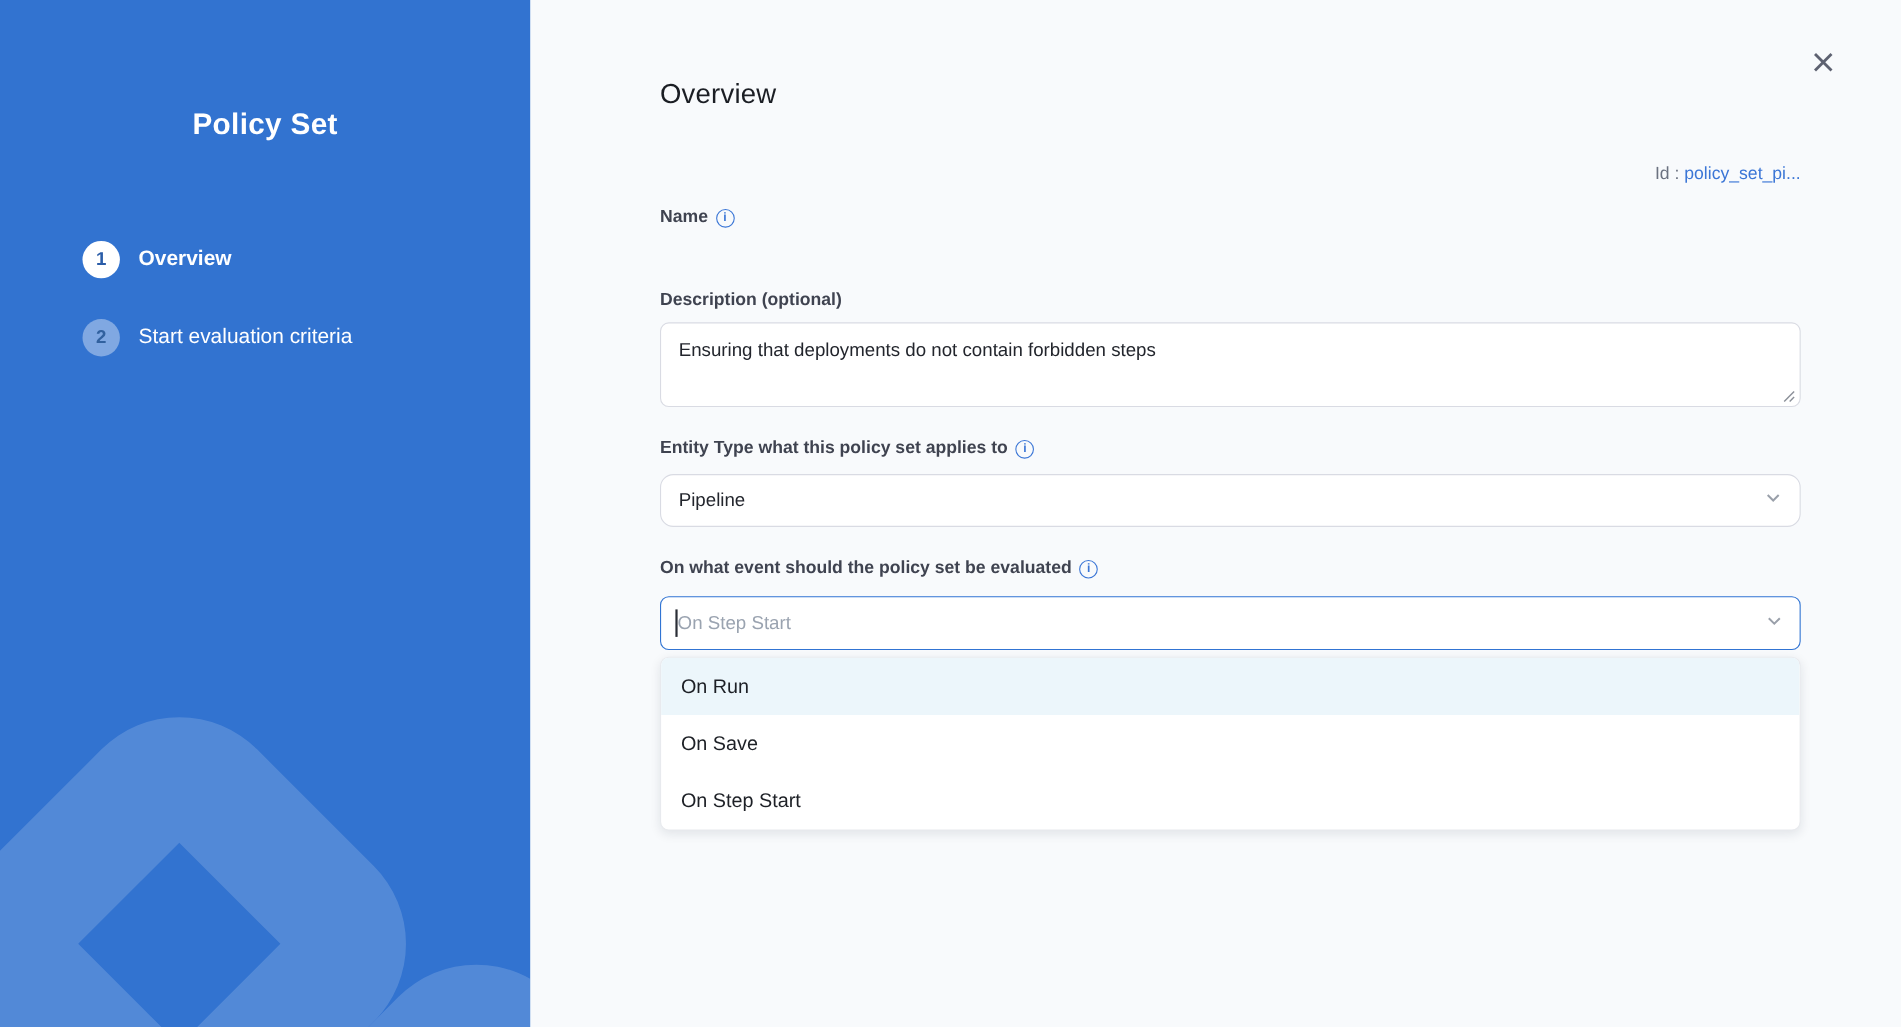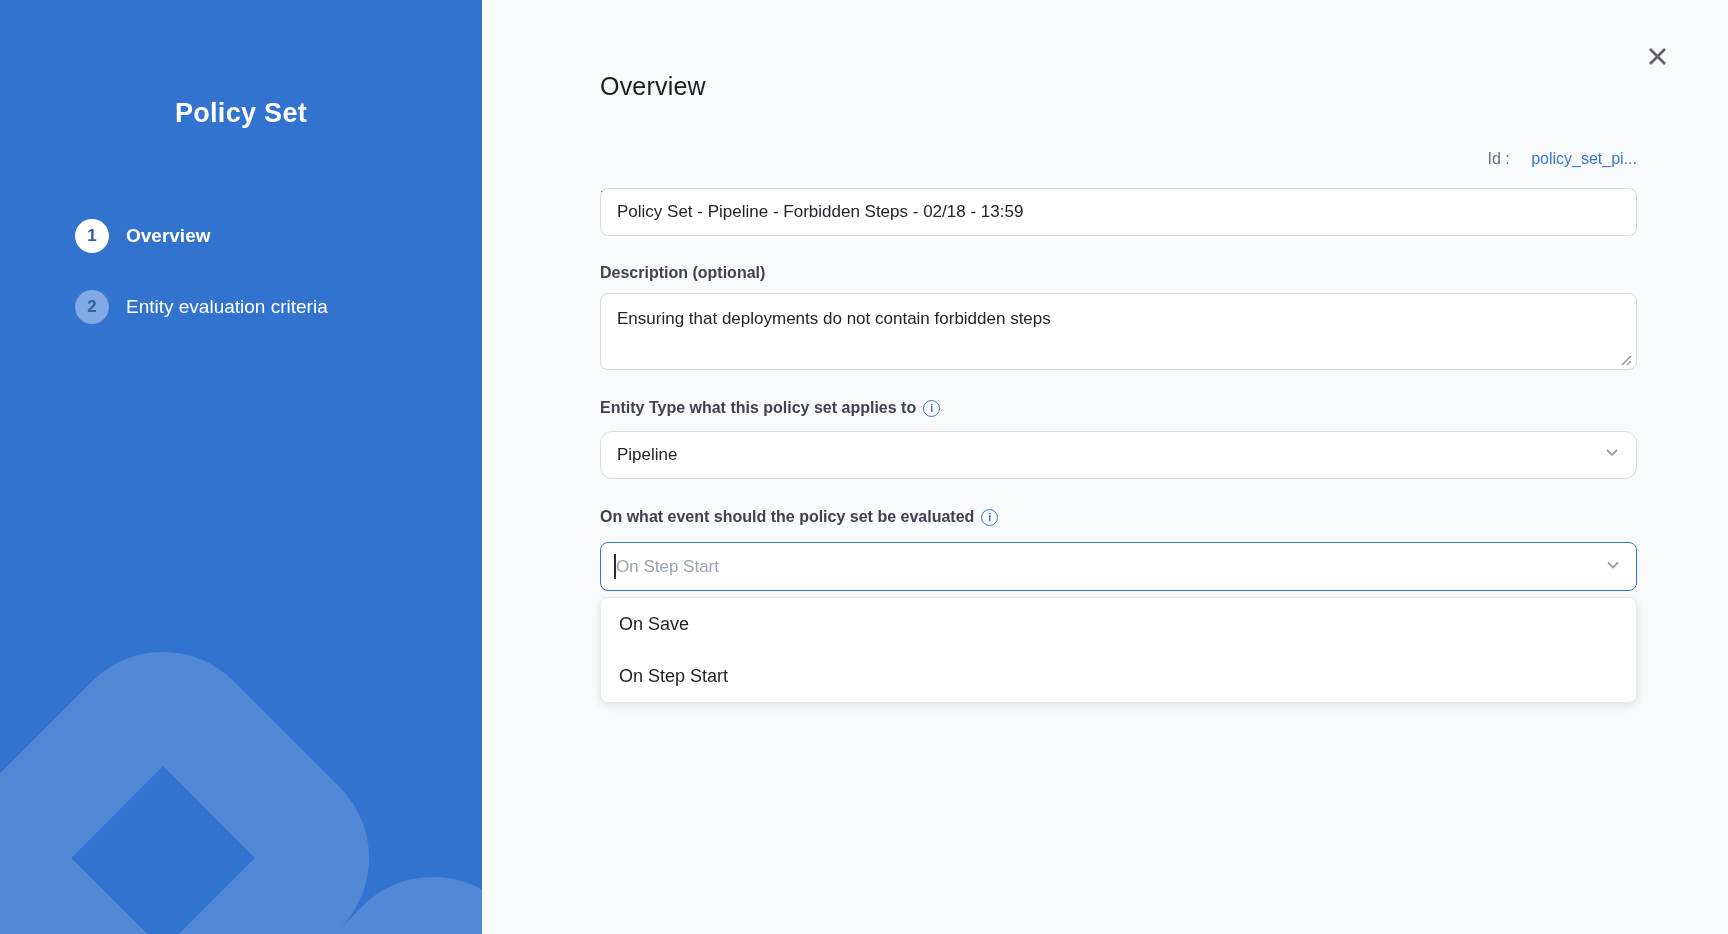--- a/index.html
+++ b/index.html
@@ -89,21 +89,21 @@
   }
   .label-name{top:150px;margin-top:39px;}
   .label-desc{top:264px;}
   .label-entity{top:399px;}
   .label-event{top:508px;}
 
   .id-line{
     position:absolute;top:150px;left:90px;width:1037px;
     text-align:right;font-size:16px;color:var(--muted-gray);
   }
-  .id-link{color:var(--link-blue);cursor:pointer;text-decoration:none;margin-left:17px;}
+  .id-link{color:var(--link-blue);cursor:pointer;text-decoration:none;}
 
   .text-input, .textarea, .select-box{
     position:absolute;left:90px;width:1037px;
     background:#fff;border:1px solid var(--input-border);border-radius:8px;
     font-family:"Liberation Sans",sans-serif;
     font-size:17px;color:var(--text-dark);
   }
   .name-input{top:188px;height:48px;padding:0 16px;outline:none;}
   .textarea{
     top:293px;height:77px;padding:13px 16px;resize:none;outline:none;
@@ -157,41 +157,40 @@
 
   <div class="sidebar-title">Policy Set</div>
 
   <div class="step step-1">
     <div class="step-circle">1</div>
     <div class="step-label">Overview</div>
   </div>
 
   <div class="step step-2">
     <div class="step-circle">2</div>
-    <div class="step-label">Entity evaluation criteria</div>
+    <div class="step-label">Start evaluation criteria</div>
   </div>
 </div>
 
 <div class="panel">
 
   <div class="close-btn">
     <svg width="21" height="21" viewBox="0 0 21 21">
       <line x1="3" y1="3" x2="18" y2="18" stroke="#5d6170" stroke-width="2.6"></line>
       <line x1="18" y1="3" x2="3" y2="18" stroke="#5d6170" stroke-width="2.6"></line>
     </svg>
   </div>
 
   <div class="page-title">Overview</div>
 
   <div class="field-label label-name">
     <span>Name</span>
     <span class="info-icon">i</span>
   </div>
   <div class="id-line"><span>Id : </span><a class="id-link">policy_set_pi...</a></div>
-  <input class="text-input name-input" type="text" value="Policy Set - Pipeline - Forbidden Steps - 02/18 - 13:59" style="">
 
   <div class="field-label label-desc">
     <span>Description (optional)</span>
   </div>
   <textarea class="textarea" style="">Ensuring that deployments do not contain forbidden steps</textarea>
   <div class="resize-grip">
     <svg width="14" height="14" viewBox="0 0 14 14">
       <line x1="4" y1="13" x2="13" y2="4" stroke="#8a8f98" stroke-width="1.3"></line>
       <line x1="9" y1="13" x2="13" y2="9" stroke="#8a8f98" stroke-width="1.3"></line>
     </svg>
@@ -218,17 +217,18 @@
     <input class="event-input" type="text" placeholder="On Step Start" style="">
     <div class="caret"></div>
     <span class="select-chevron">
       <svg width="16" height="16" viewBox="0 0 16 16">
         <polyline points="3,5.5 8,10.5 13,5.5" fill="none" stroke="#9aa0aa" stroke-width="1.8"></polyline>
       </svg>
     </span>
   </div>
 
   <div class="dropdown">
+    <div class="option highlighted">On Run</div>
     <div class="option">On Save</div>
     <div class="option">On Step Start</div>
   </div>
 
 </div>
 
 </body></html>

